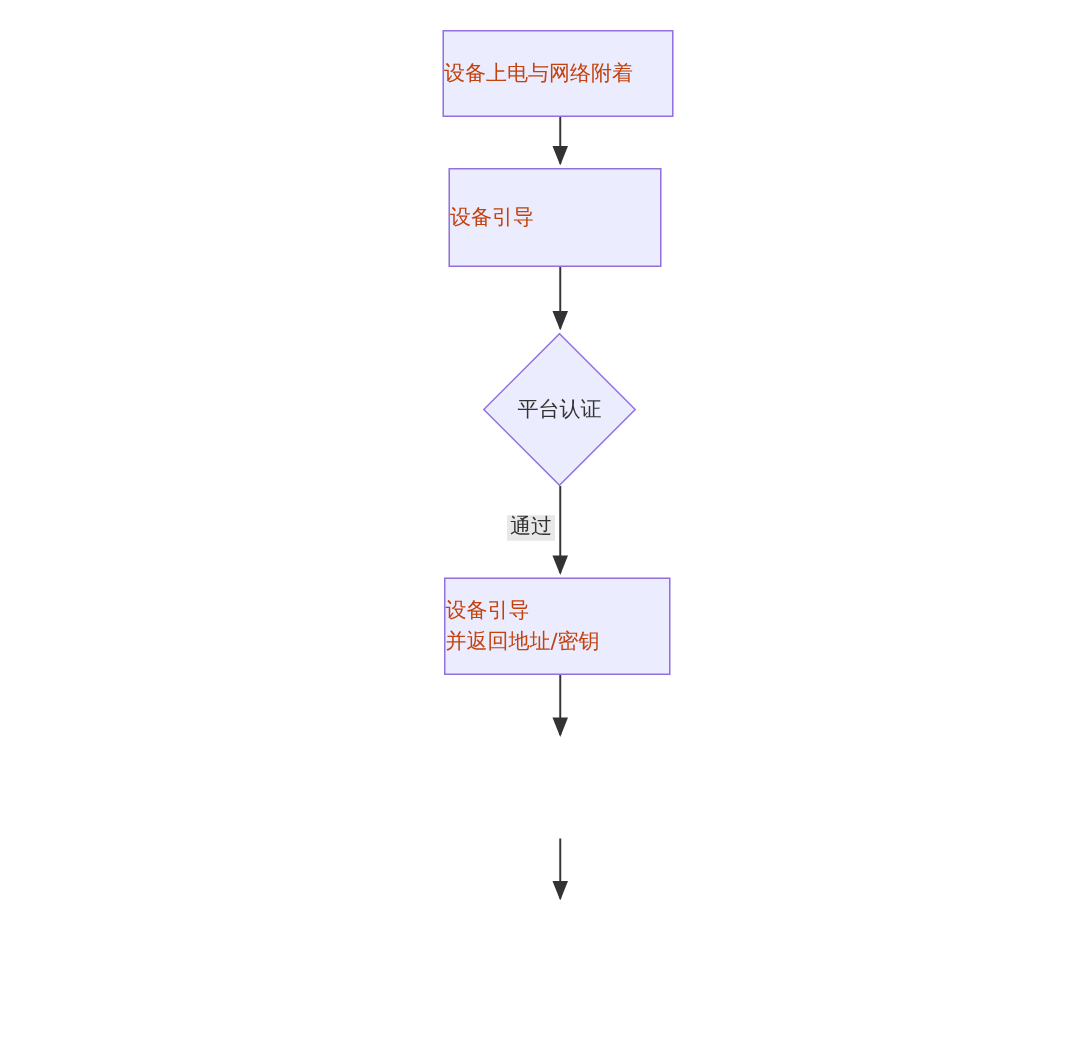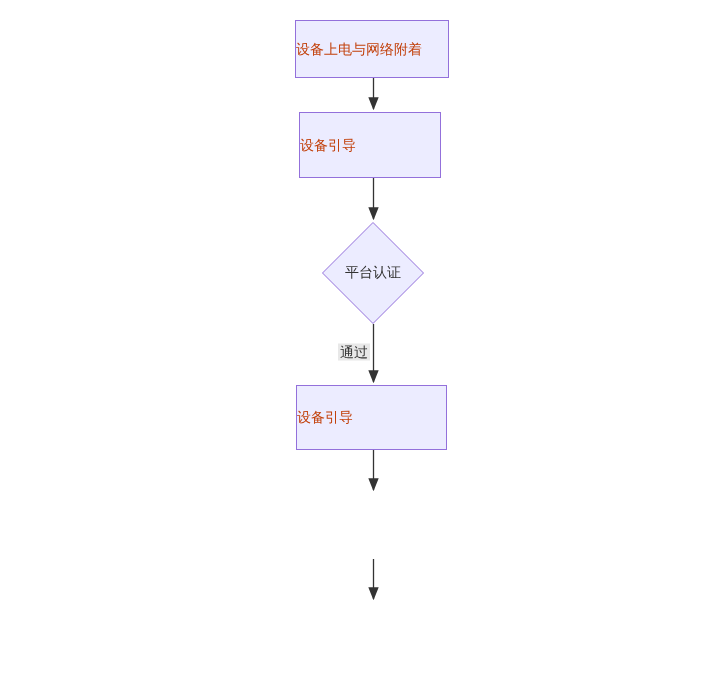--- a/index.html
+++ b/index.html
@@ -99,17 +99,18 @@
     <svg width="102" height="102" viewBox="0 0 102 102" xmlns="http://www.w3.org/2000/svg">
       <polygon points="51,0.5 101.5,51 51,101.5 0.5,51" fill="#ECECFF" stroke="#9370DB" stroke-width="1"></polygon>
     </svg>
     <div class="diamond-label">平台认证</div>
   </div>
 
   <div class="edge-label">通过</div>
 
   <div class="node n4">
     <span class="node-line">设备引导</span>
+    <span class="node-line">并返回地址/密钥</span>
   </div>
 
 
 
 </div>
 
 </body></html>

